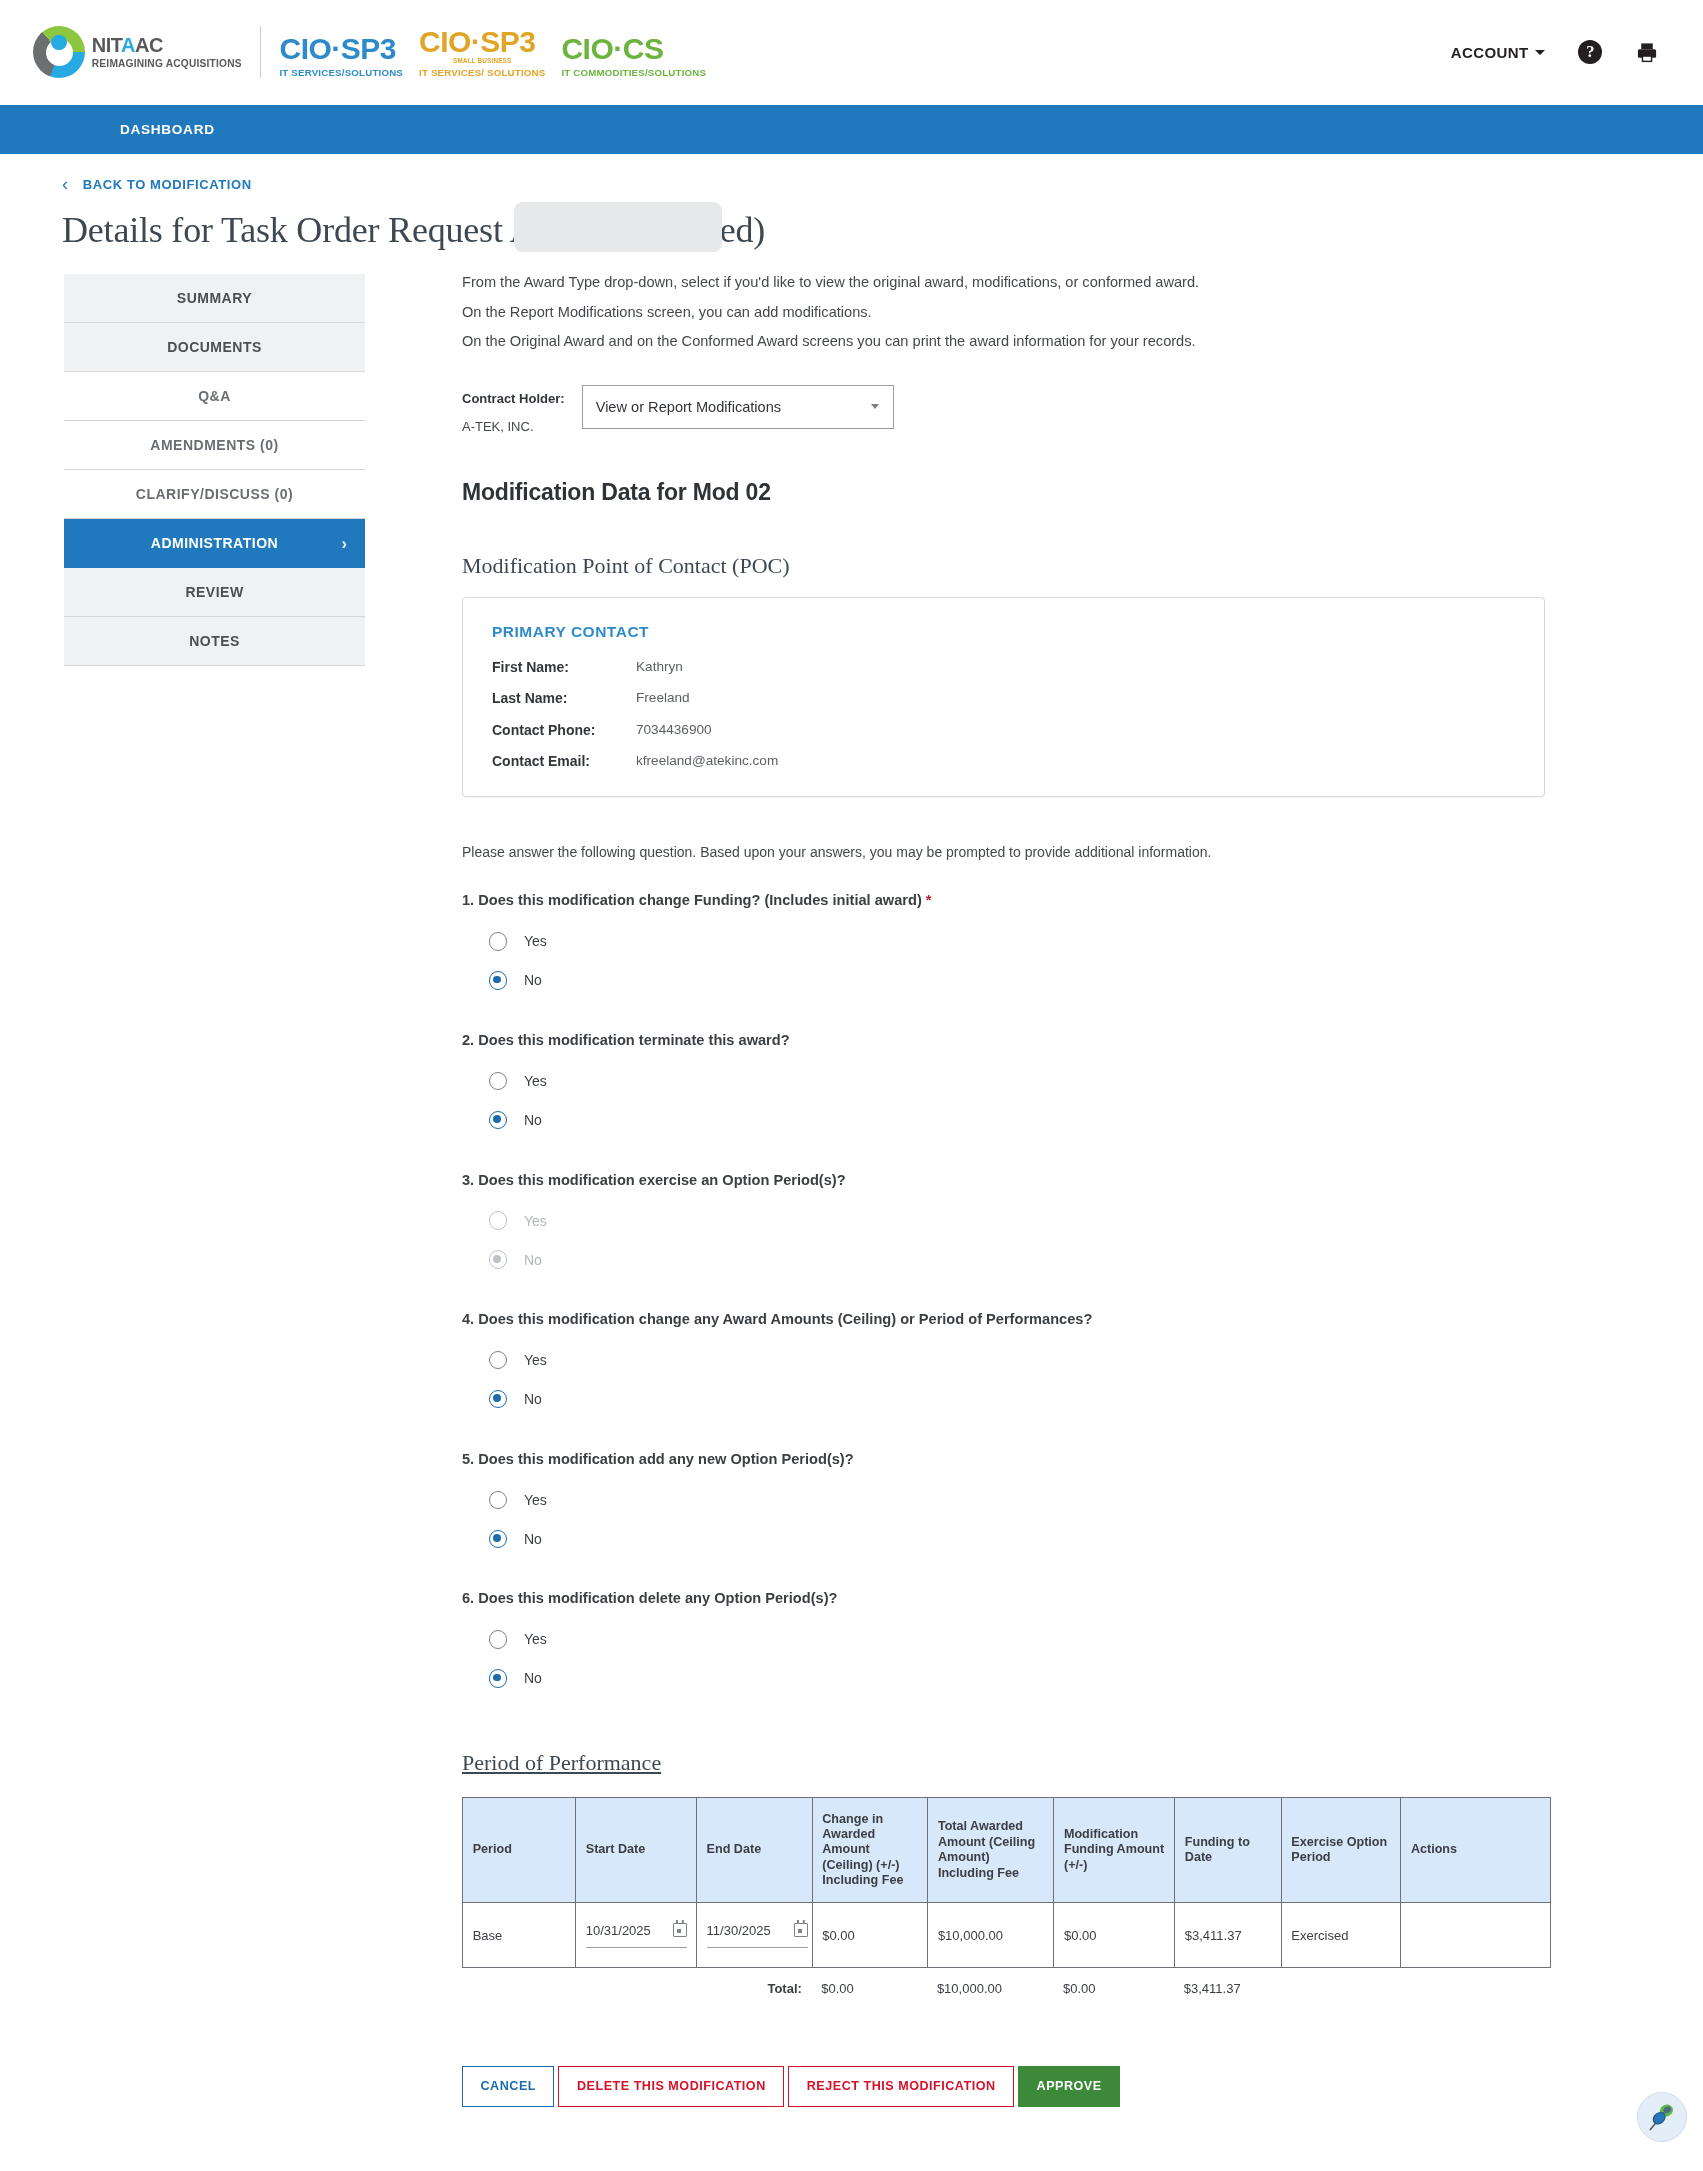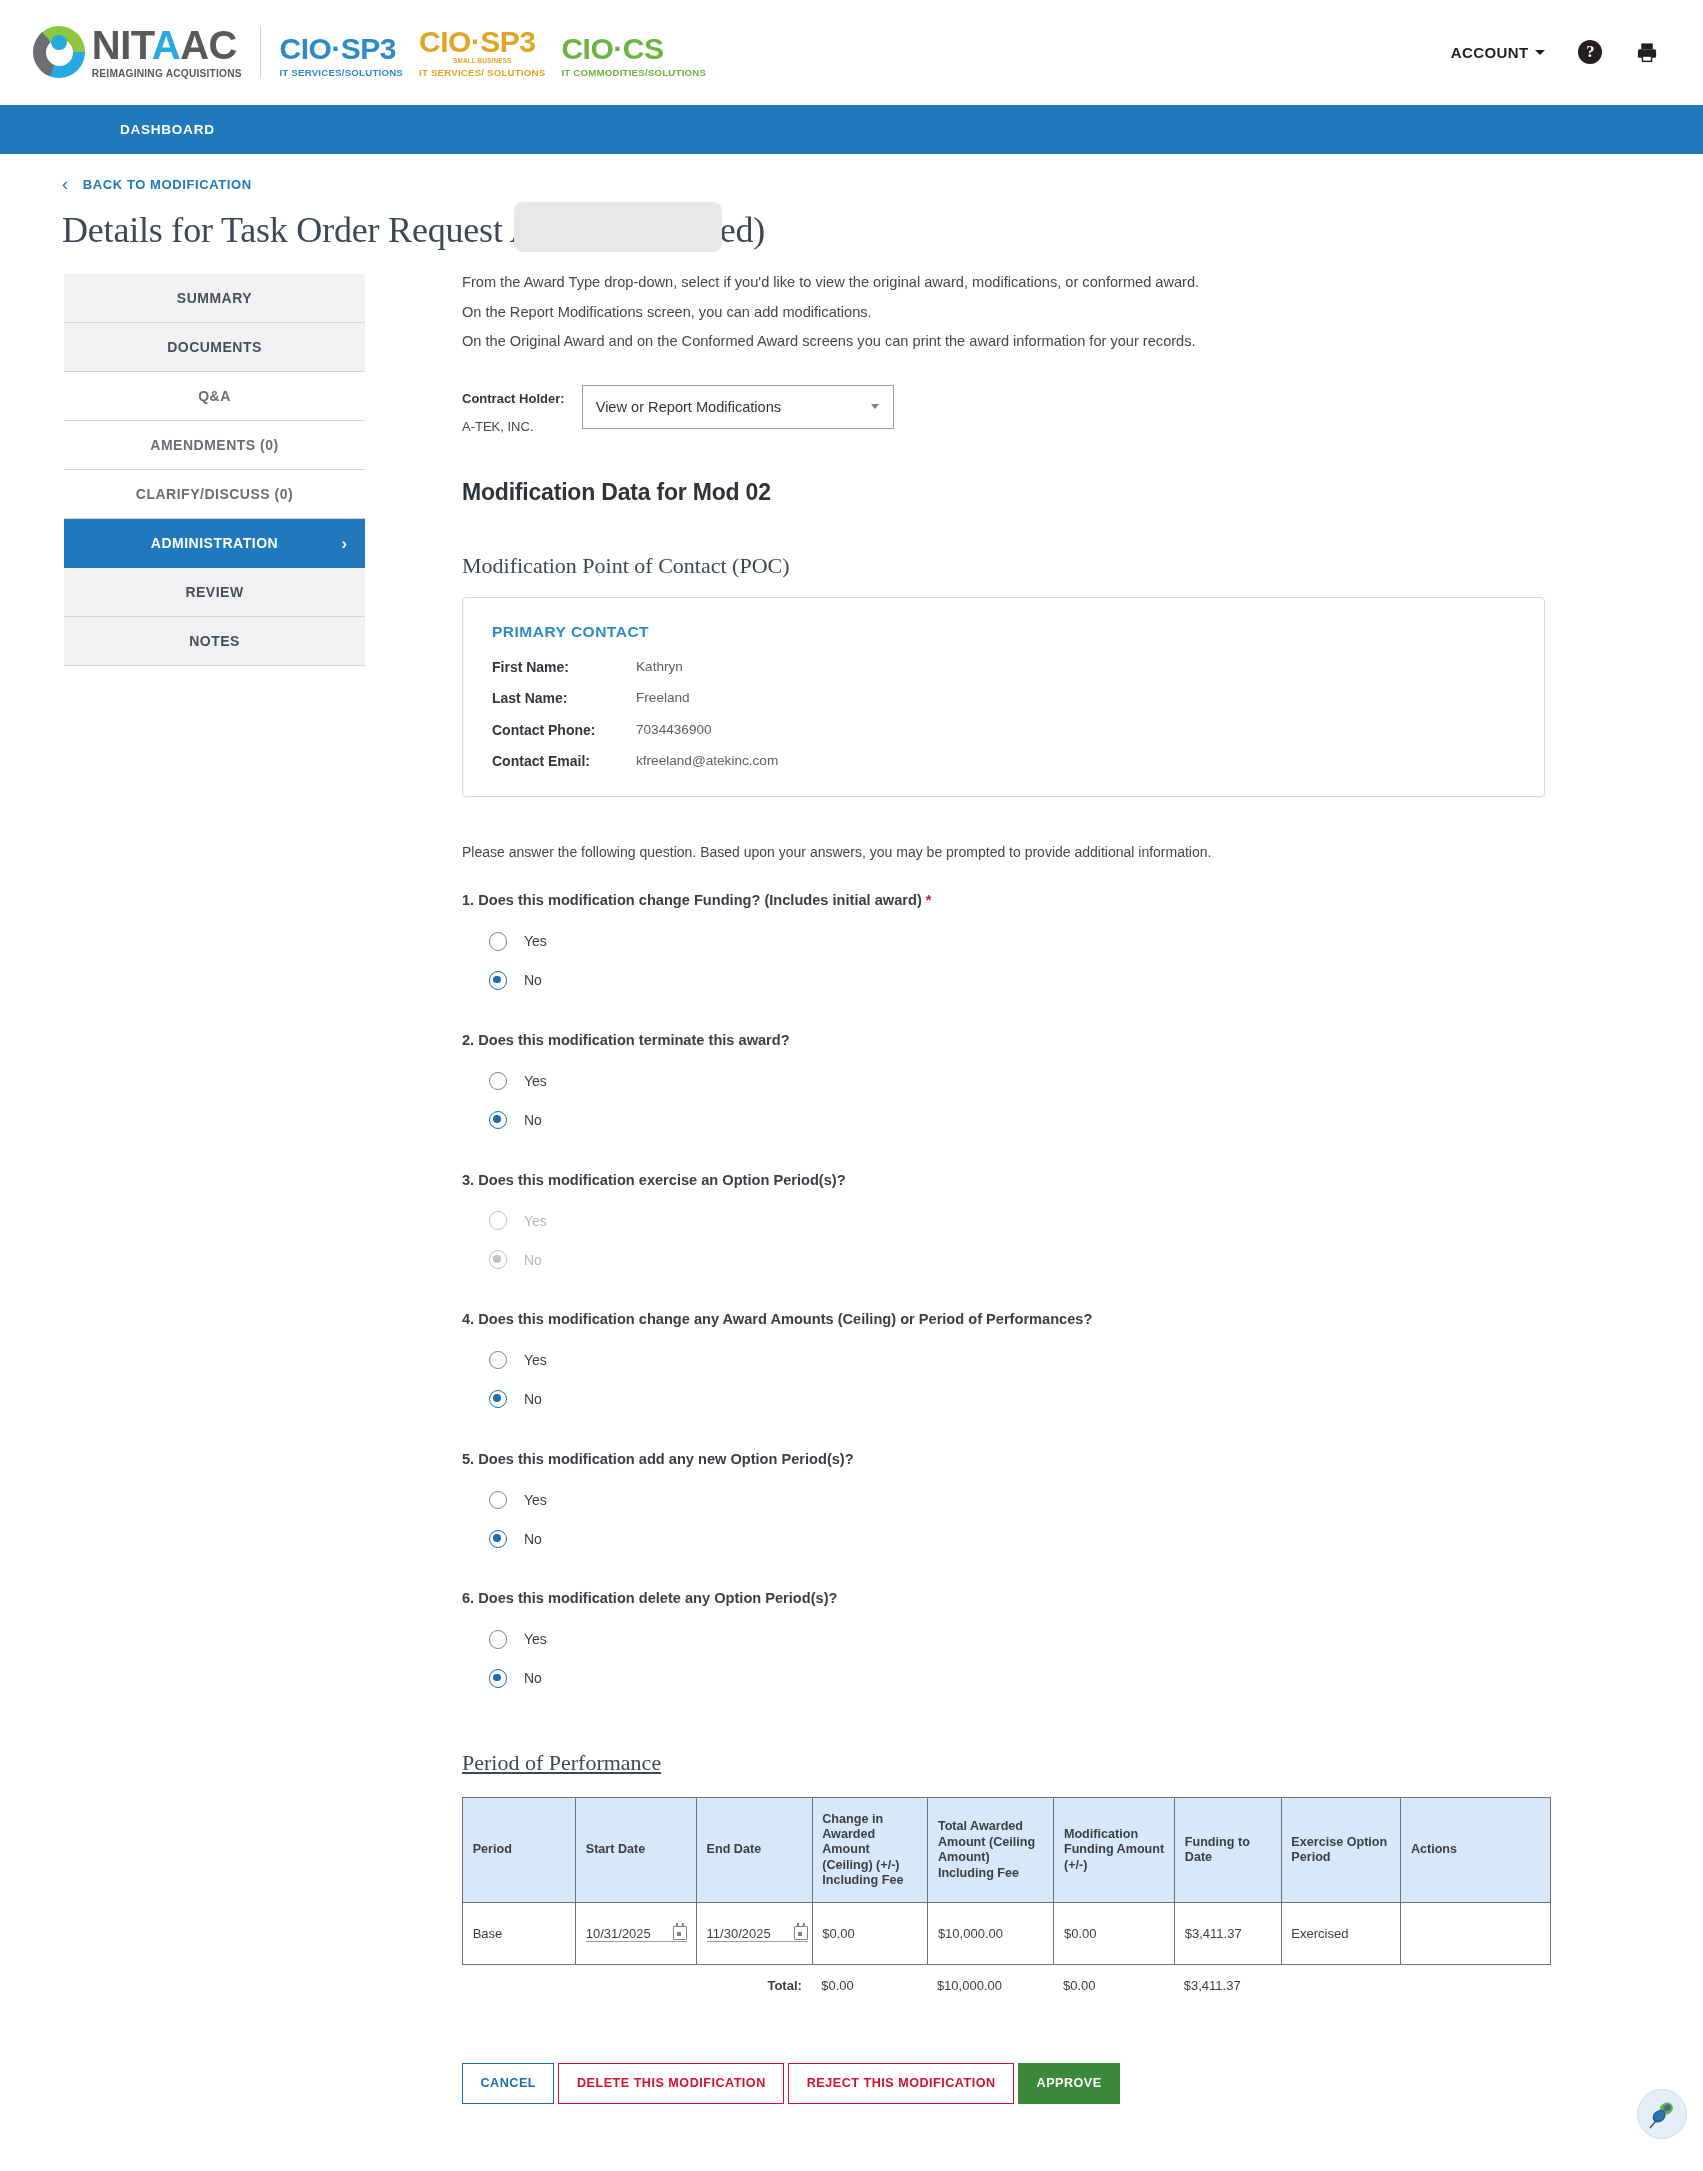--- a/index.html
+++ b/index.html
@@ -46,21 +46,21 @@
     background: #ffffff;
   }
   .nitaac-mark .ring-dot {
     position: absolute; left: 18.4px; top: 8.7px;
     width: 15.5px; height: 15.5px;
     border-radius: 50%;
     background: #27a9e1;
   }
   .nitaac-words { display: flex; flex-direction: column; line-height: 1; }
   .nitaac-name {
-    font-size: 40px; font-weight: bold; letter-spacing: -0.5px;
+    font-size: 20px; font-weight: bold; letter-spacing: -0.5px;
     color: #58595b;
   }
   .nitaac-name .t-a1 { color: #27a9e1; }
   .nitaac-tag {
     font-size: 10.2px; font-weight: bold; letter-spacing: 0.2px;
     color: #58595b; margin-top: 3.9px;
   }
   .brand-divider {
     width: 1px; height: 52px; background: #d0d0d0; margin: 0 18.4px;
   }
@@ -325,21 +325,21 @@
   table.pop tbody.totalrow td {
     border: none;
     font-size: 13px; color: #3b3f44;
     padding: 12.6px 9.7px 0 9.7px;
   }
   td.total-label { font-weight: bold; text-align: right; padding-right: 13.6px; }
 
   .date-field {
     display: inline-flex; align-items: center;
     border-bottom: 1px solid #9ba0a5;
-    padding-bottom: 0;
+    padding-bottom: 9px;
     width: 101px;
     justify-content: space-between;
     cursor: pointer;
   }
   .date-field .dv { font-size: 13px; color: #3b3f44; }
   .cal-ico {
     width: 13.6px; height: 14.6px;
     border: 1.6px solid #7e8388;
     border-radius: 1px;
     position: relative;

